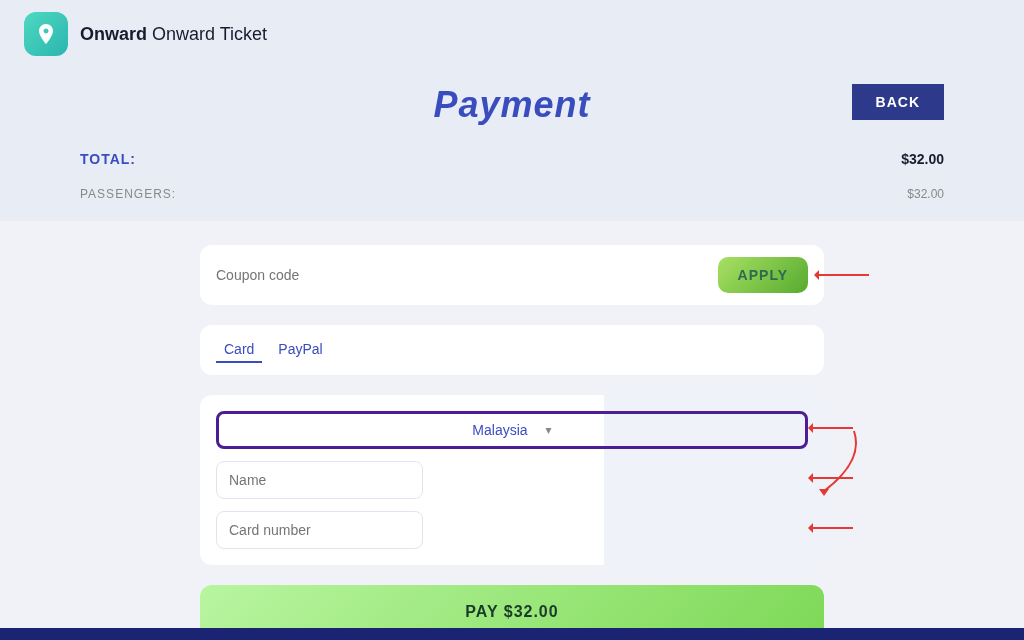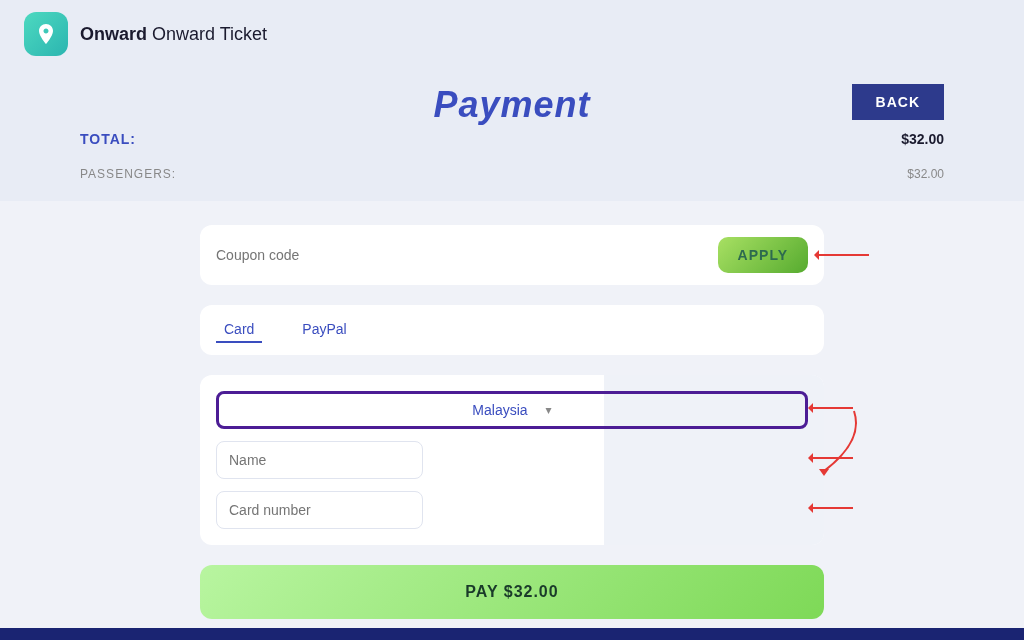--- a/index.html
+++ b/index.html
@@ -65,21 +65,21 @@
       border-radius: 0;
       font-size: 14px;
       font-weight: 700;
       cursor: pointer;
       letter-spacing: 1px;
     }
     .total-row {
       display: flex;
       justify-content: space-between;
       align-items: center;
-      margin-top: 5px;
+      margin-top: 25px;
       padding-right: 0;
     }
     .total-label {
       font-size: 14px;
       font-weight: 700;
       color: #3a4dbf;
       letter-spacing: 1px;
     }
     .total-value {
       font-size: 14px;
@@ -141,21 +141,21 @@
       letter-spacing: 1px;
       margin-left: 48px;
     }
 
     
     .payment-tabs {
       background: white;
       border-radius: 12px;
       padding: 12px 16px;
       display: flex;
-      gap: 32px;
+      gap: 8px;
       margin-bottom: 20px;
     }
     .tab-item {
       font-size: 14px;
       color: #3a4dbf;
       cursor: pointer;
       padding: 4px 8px;
       font-weight: 500;
     }
     .tab-item.active {

